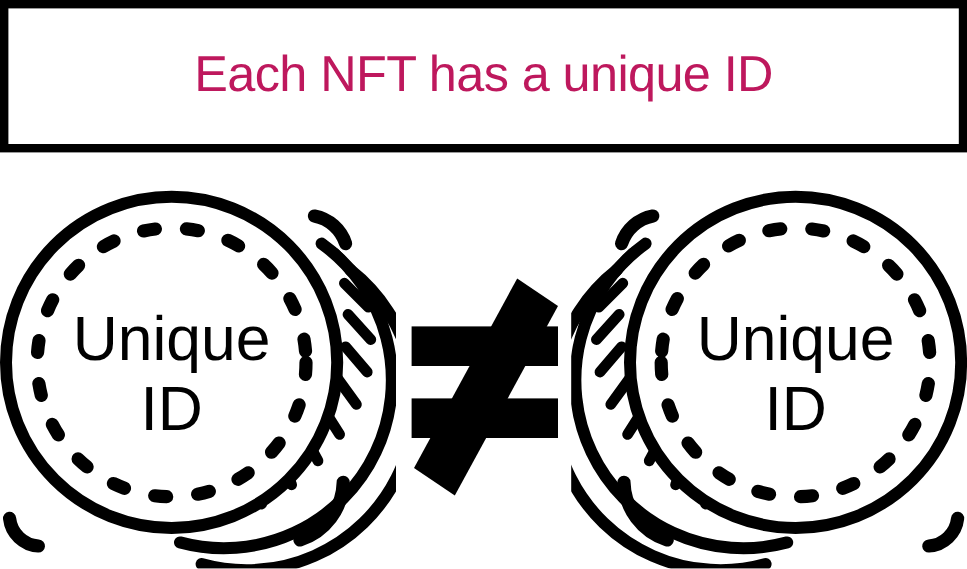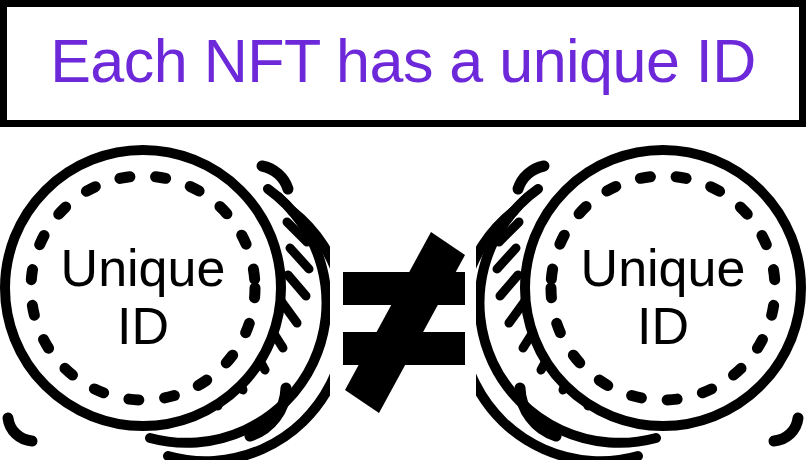--- a/index.html
+++ b/index.html
@@ -28,33 +28,33 @@
     height: 127px;
     box-sizing: border-box;
     border: 7px solid #000000;
     background: #ffffff;
     display: flex;
     align-items: center;
     justify-content: center;
   }
   #header-title {
     font-family: "Liberation Sans", sans-serif;
-    font-size: 61px;
+    font-size: 42px;
     line-height: 1;
     font-weight: 400;
-    color: #6d28d9;
+    color: #be185d;
     letter-spacing: -0.5px;
     white-space: nowrap;
     padding-bottom: 4px;
   }
 
   
   .coin {
     position: absolute;
-    top: 136px;
+    top: 150px;
     width: 330px;
     height: 324px;
     text-align: center;
   }
   #coin-left  { left: 0px; }
   #coin-right { left: 476px; }
   .coin svg { display: block; width: 100%; height: 100%; }
 
   .coin-face-text {
     font-family: "Liberation Sans", sans-serif;

